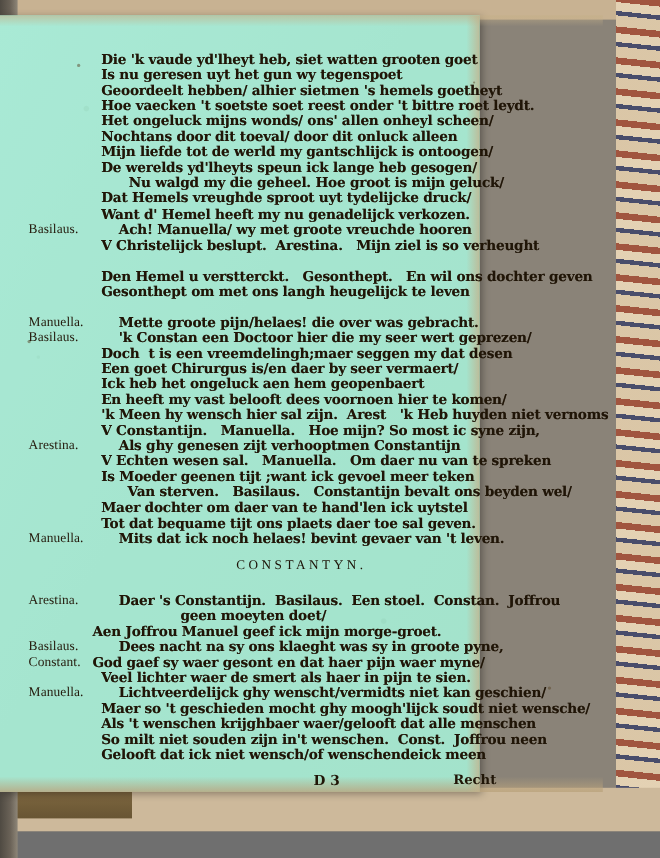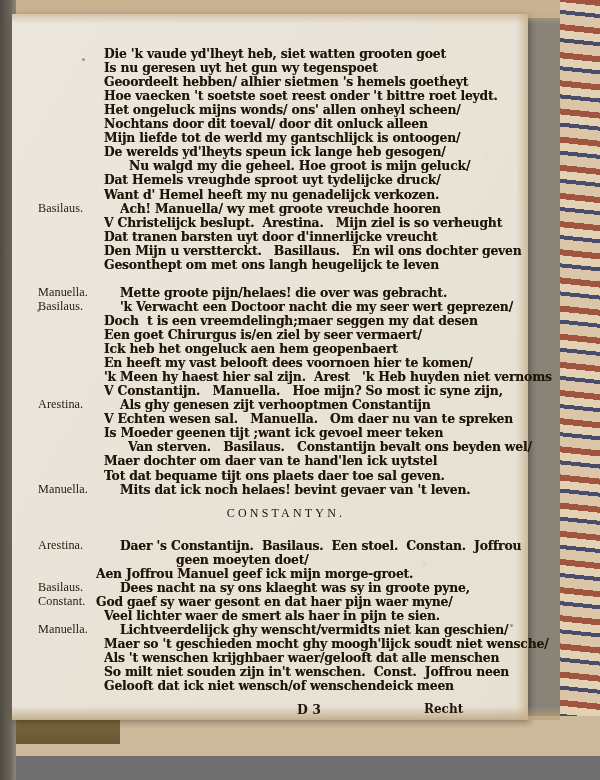--- a/index.html
+++ b/index.html
@@ -40,22 +40,22 @@
   #gutter{position:absolute;left:0;top:0;width:16px;height:780px;
           background:linear-gradient(90deg,#4f4a42,#6b6358 60%,#8e8678);}
 
   
   #table{position:absolute;left:0;top:756px;width:600px;height:24px;
          background:#6f6f6f;}
   #board{position:absolute;left:0;top:714px;width:120px;height:30px;
          background:linear-gradient(#7a6238,#5d4a28);opacity:.9;}
 
   
-  #leaf{position:absolute;left:12px;top:14px;width:516px;height:706px;
-        background:#e5e5e5;
+  #leaf{position:absolute;left:0;top:14px;width:436px;height:706px;
+        background:#5eead4;
         box-shadow:2px 2px 7px rgba(0,0,0,.35);}
   #leaf .grain{position:absolute;inset:0;opacity:.5;
      background:
        radial-gradient(circle at 18% 12%, rgba(160,140,100,.16) 0 2px, transparent 3px),
        radial-gradient(circle at 62% 30%, rgba(150,130,92,.14) 0 2px, transparent 3px),
        radial-gradient(circle at 35% 66%, rgba(150,130,92,.13) 0 2px, transparent 3px),
        radial-gradient(circle at 80% 78%, rgba(150,130,92,.15) 0 2px, transparent 3px),
        radial-gradient(circle at 48% 88%, rgba(150,130,92,.12) 0 2px, transparent 3px),
        radial-gradient(circle at 8% 44%, rgba(150,130,92,.12) 0 1px, transparent 2px),
        radial-gradient(circle at 92% 20%, rgba(150,130,92,.12) 0 1px, transparent 2px),
@@ -137,32 +137,31 @@
         <div class="line verse goth" style="top: 88.2px;">Het ongeluck mijns wonds/ ons' allen onheyl scheen/</div>
         <div class="line verse goth" style="top: 102.25px;">Nochtans door dit toeval/ door dit onluck alleen</div>
         <div class="line verse goth" style="top: 116.3px;">Mijn liefde tot de werld my gantschlijck is ontoogen/</div>
         <div class="line verse goth" style="top: 130.35px;">De werelds yd'lheyts speun ick lange heb gesogen/</div>
         <div class="line verse goth" style="top: 144.4px; margin-left: 25px;">Nu walgd my die geheel. Hoe groot is mijn geluck/</div>
         <div class="line verse goth" style="top: 158.45px;">Dat Hemels vreughde sproot uyt tydelijcke druck/</div>
         <div class="line verse goth" style="top: 172.5px;">Want d' Hemel heeft my nu genadelijck verkozen.</div>
         <div class="line speaker rom" style="top: 186.55px;">Basilaus.</div>
         <div class="line verse goth ind" style="top: 186.55px;">Ach! Manuella/ wy met groote vreuchde hooren</div>
         <div class="line verse goth" style="top: 200.6px;">V Christelijck beslupt.  Arestina.   Mijn ziel is so verheught</div>
-        <div class="line verse goth" style="top: 214.65px;">Dat tranen barsten uyt door d'innerlijcke vreucht</div>
-        <div class="line verse goth" style="top: 228.7px;">Den Mijn u verstterckt.   Basillaus.   En wil ons dochter geven</div>
+        <div class="line verse goth" style="top: 228.7px;">Den Hemel u verstterckt.   Gesonthept.   En wil ons dochter geven</div>
         <div class="line verse goth" style="top: 242.75px;">Gesonthept om met ons langh heugelijck te leven</div>
         <div class="line speaker rom" style="top: 270.85px;">Manuella.</div>
         <div class="line verse goth ind" style="top: 270.85px;">Mette groote pijn/helaes! die over was gebracht.</div>
         <div class="line speaker rom" style="top: 284.9px;">Basilaus.</div>
-        <div class="line verse goth ind" style="top: 284.9px;">'k Verwacht een Doctoor nacht die my seer wert geprezen/</div>
+        <div class="line verse goth ind" style="top: 284.9px;">'k Constan een Doctoor hier die my seer wert geprezen/</div>
         <div class="line verse goth" style="top: 298.95px;">Doch  t is een vreemdelingh;maer seggen my dat desen</div>
-        <div class="line verse goth" style="top: 313px;">Een goet Chirurgus is/en ziel by seer vermaert/</div>
+        <div class="line verse goth" style="top: 313px;">Een goet Chirurgus is/en daer by seer vermaert/</div>
         <div class="line verse goth" style="top: 327.05px;">Ick heb het ongeluck aen hem geopenbaert</div>
         <div class="line verse goth" style="top: 341.1px;">En heeft my vast belooft dees voornoen hier te komen/</div>
-        <div class="line verse goth" style="top: 355.15px;">'k Meen hy haest hier sal zijn.  Arest   'k Heb huyden niet vernoms</div>
+        <div class="line verse goth" style="top: 355.15px;">'k Meen hy wensch hier sal zijn.  Arest   'k Heb huyden niet vernoms</div>
         <div class="line verse goth" style="top: 369.2px;">V Constantijn.   Manuella.   Hoe mijn? So most ic syne zijn,</div>
         <div class="line speaker rom" style="top: 383.25px;">Arestina.</div>
         <div class="line verse goth ind" style="top: 383.25px;">Als ghy genesen zijt verhooptmen Constantijn</div>
         <div class="line verse goth" style="top: 397.3px;">V Echten wesen sal.   Manuella.   Om daer nu van te spreken</div>
         <div class="line verse goth" style="top: 411.35px;">Is Moeder geenen tijt ;want ick gevoel meer teken</div>
         <div class="line verse goth" style="top: 425.4px; margin-left: 24px;">Van sterven.   Basilaus.   Constantijn bevalt ons beyden wel/</div>
         <div class="line verse goth" style="top: 439.45px;">Maer dochter om daer van te hand'len ick uytstel</div>
         <div class="line verse goth" style="top: 453.5px;">Tot dat bequame tijt ons plaets daer toe sal geven.</div>
         <div class="line speaker rom" style="top: 467.55px;">Manuella.</div>
         <div class="line verse goth ind" style="top: 467.55px;">Mits dat ick noch helaes! bevint gevaer van 't leven.</div>

